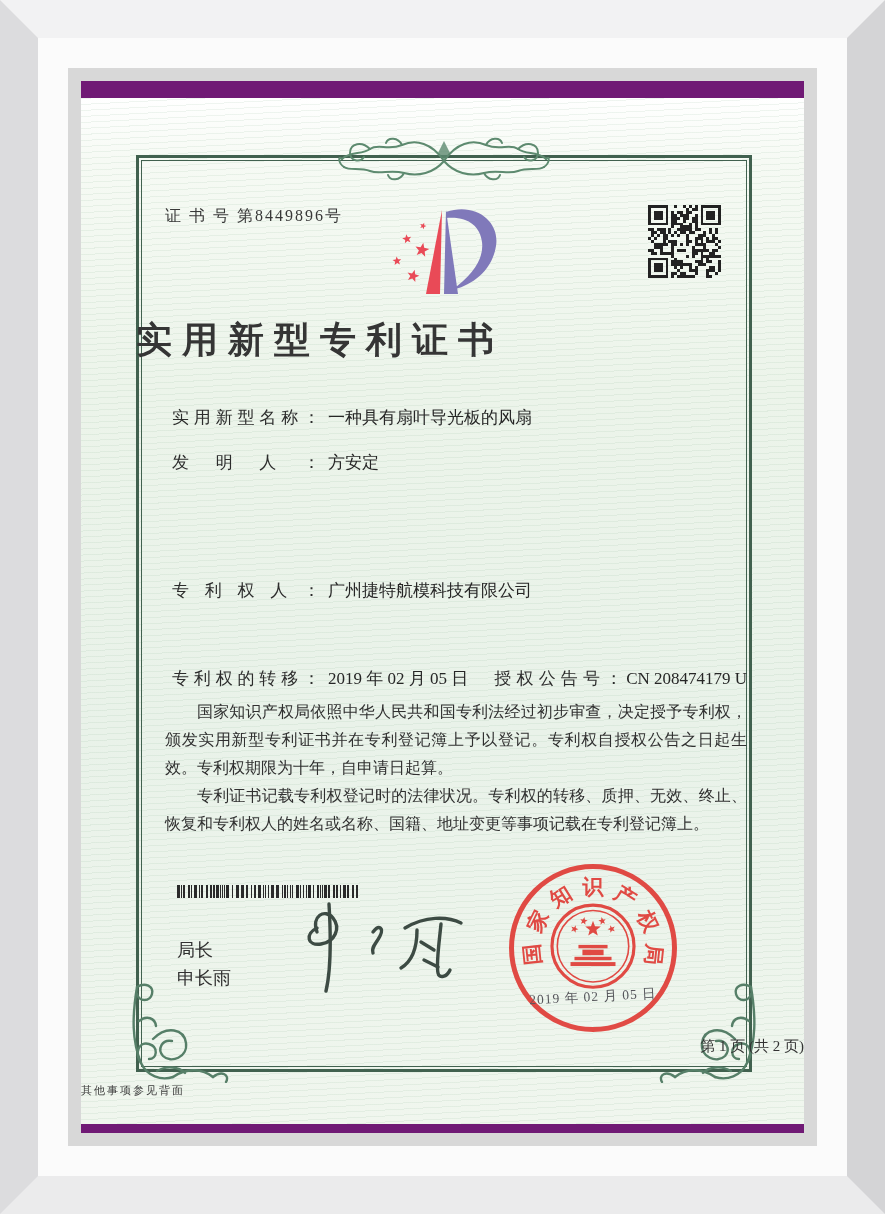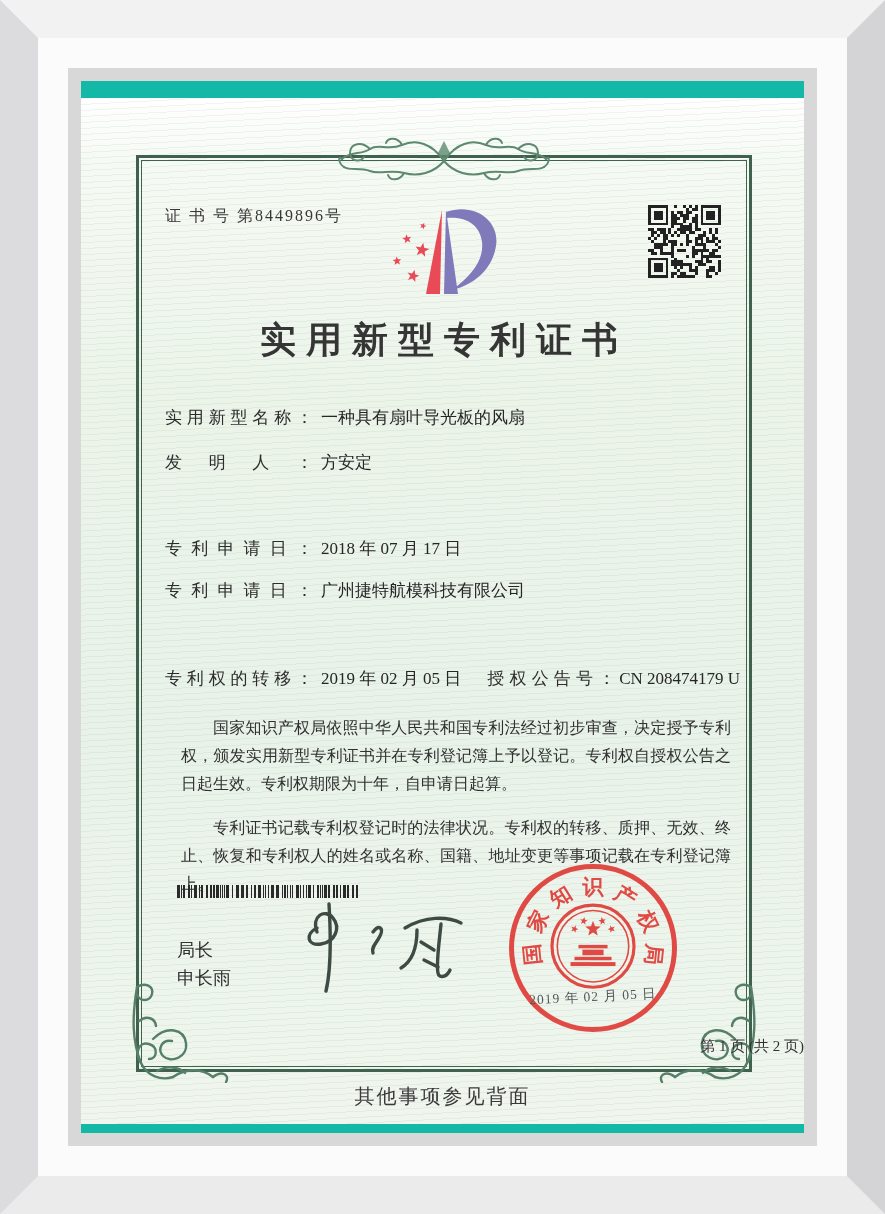--- a/index.html
+++ b/index.html
@@ -1,16 +1,16 @@
 <!DOCTYPE html>
 <html><head>
 <meta charset="utf-8">
 <style>
   html,body{margin:0;padding:0;background:#ffffff;}
-  .stage{position:relative;width:885px;height:1214px;background:#14b8a6;overflow:hidden;
+  .stage{position:relative;width:885px;height:1214px;background:#701a75;overflow:hidden;
          font-family:"Liberation Serif","DejaVu Serif",serif;color:#2f2f2f;}
   
   .frame-bevel{position:absolute;inset:0;box-sizing:border-box;border:38px solid;
     border-top-color:#f2f2f3;border-left-color:#dcdcde;border-right-color:#d4d4d6;border-bottom-color:#ebebec;}
   .frame-white{position:absolute;inset:38px;box-sizing:border-box;border:30px solid #fbfbfb;
     box-shadow:inset 0 0 0 1px #eeeeee;}
   .frame-lip{position:absolute;inset:68px;box-sizing:border-box;border:13px solid #d8d8d8;}
   
   .paper{position:absolute;left:81px;top:98px;width:723px;height:1026px;
     background:
@@ -22,44 +22,44 @@
   .inner-border .line2{position:absolute;inset:2px;border:1px solid #41614f;}
   
   .ornament-top{position:absolute;left:50%;top:-27px;transform:translateX(-50%);}
   .flourish{position:absolute;width:106px;height:106px;}
   .flourish.bl{left:-12px;bottom:-14px;}
   .flourish.br{right:-12px;bottom:-14px;transform:scaleX(-1);}
   
   .cert-no{position:absolute;left:84px;top:108px;font-size:16px;letter-spacing:2px;color:#383838;}
   .logo{position:absolute;left:299px;top:100px;width:132px;height:106px;}
   .qr{position:absolute;left:567px;top:107px;width:73px;height:73px;}
-  .title{position:absolute;left:55px;right:52px;top:218px;text-align:center;
+  .title{position:absolute;left:55px;right:52px;top:218px;text-align:left;
     font-size:36px;font-weight:700;letter-spacing:10px;color:#353535;}
-  .field-row{position:absolute;left:84px;right:60px;height:24px;font-size:17px;white-space:nowrap;}
+  .field-row{position:absolute;left:91px;right:60px;height:24px;font-size:17px;white-space:nowrap;}
   .flabel{display:inline-block;width:148px;text-align:justify;text-align-last:justify;
     vertical-align:top;color:#2c2c2c;}
   .fvalue{color:#262626;margin-left:8px;}
   .fvalue2{color:#262626;margin-left:4px;}
   .flabel2{display:inline-block;width:128px;margin-left:26px;text-align:justify;text-align-last:justify;color:#2c2c2c;font-family:Liberation Mono, monospace;}
   .paragraphs{position:absolute;left:84px;top:600px;width:582px;font-size:16px;line-height:28px;
     color:#303030;text-align:justify;}
-  .paragraphs p{margin:16px;text-indent:2em;}
+  .paragraphs p{margin:0;text-indent:2em;}
   .barcode{position:absolute;left:96px;top:787px;width:183px;height:13px;}
   .officer{position:absolute;left:96px;top:838px;font-size:18px;color:#303030;line-height:28px;}
   .signature{position:absolute;left:200px;top:800px;width:190px;height:95px;}
   
   .seal{position:absolute;left:428px;top:766px;width:168px;height:168px;opacity:.94;}
   .seal-ring{position:absolute;inset:0;border:5px solid #e0403a;border-radius:50%;}
   .seal-ch{position:absolute;left:50%;top:50%;font-size:21px;font-weight:700;color:#e0403a;
     font-family:"Liberation Serif",serif;}
   .seal-emblem{position:absolute;left:50%;top:50%;width:90px;height:90px;transform:translate(-50%,-52%);}
   .seal-date{position:absolute;left:-10px;right:-10px;top:124px;text-align:center;font-size:13.5px;
     color:#4c4c52;letter-spacing:1px;transform:rotate(-3deg);}
   .page-line{position:absolute;left:0;right:0;top:939px;text-align:right;font-size:15px;color:#333;}
-  .back-note{position:absolute;left:0;right:0;top:985px;text-align:center;font-size:20px;color:#3a3a3a;letter-spacing:2px;}
+  .back-note{position:absolute;left:0;right:0;top:985px;text-align:left;font-size:11px;color:#3a3a3a;letter-spacing:2px;}
   svg{display:block;}
 </style>
 </head>
 <body>
 
 <div class="stage">
 
   <div class="frame-bevel"></div>
   <div class="frame-white"></div>
   <div class="frame-lip"></div>
@@ -447,25 +447,22 @@
       </svg>
 
     <div class="title">实用新型专利证书</div>
 
     <div class="field-row" style="top:308px">
       <span class="flabel">实用新型名称：</span><span class="fvalue">一种具有扇叶导光板的风扇</span>
     </div>
     <div class="field-row" style="top:353px">
       <span class="flabel">发明人：</span><span class="fvalue">方安定</span>
     </div>
-    <div class="field-row" style="top:439px">
-      <span class="flabel">专利申请日：</span><span class="fvalue">2018 年 07 月 17 日</span>
-    </div>
     <div class="field-row" style="top:481px">
-      <span class="flabel">专利申请日：</span><span class="fvalue">广州捷特航模科技有限公司</span>
+      <span class="flabel">专利权人：</span><span class="fvalue">广州捷特航模科技有限公司</span>
     </div>
     <div class="field-row" style="top:569px">
       <span class="flabel">专利权的转移：</span><span class="fvalue">2019 年 02 月 05 日</span><span class="flabel2">授权公告号：</span><span class="fvalue2">CN 208474179 U</span>
     </div>
 
     <div class="paragraphs">
       <p>国家知识产权局依照中华人民共和国专利法经过初步审查，决定授予专利权，颁发实用新型专利证书并在专利登记簿上予以登记。专利权自授权公告之日起生效。专利权期限为十年，自申请日起算。</p>
       <p>专利证书记载专利权登记时的法律状况。专利权的转移、质押、无效、终止、恢复和专利权人的姓名或名称、国籍、地址变更等事项记载在专利登记簿上。</p>
     </div>
 

